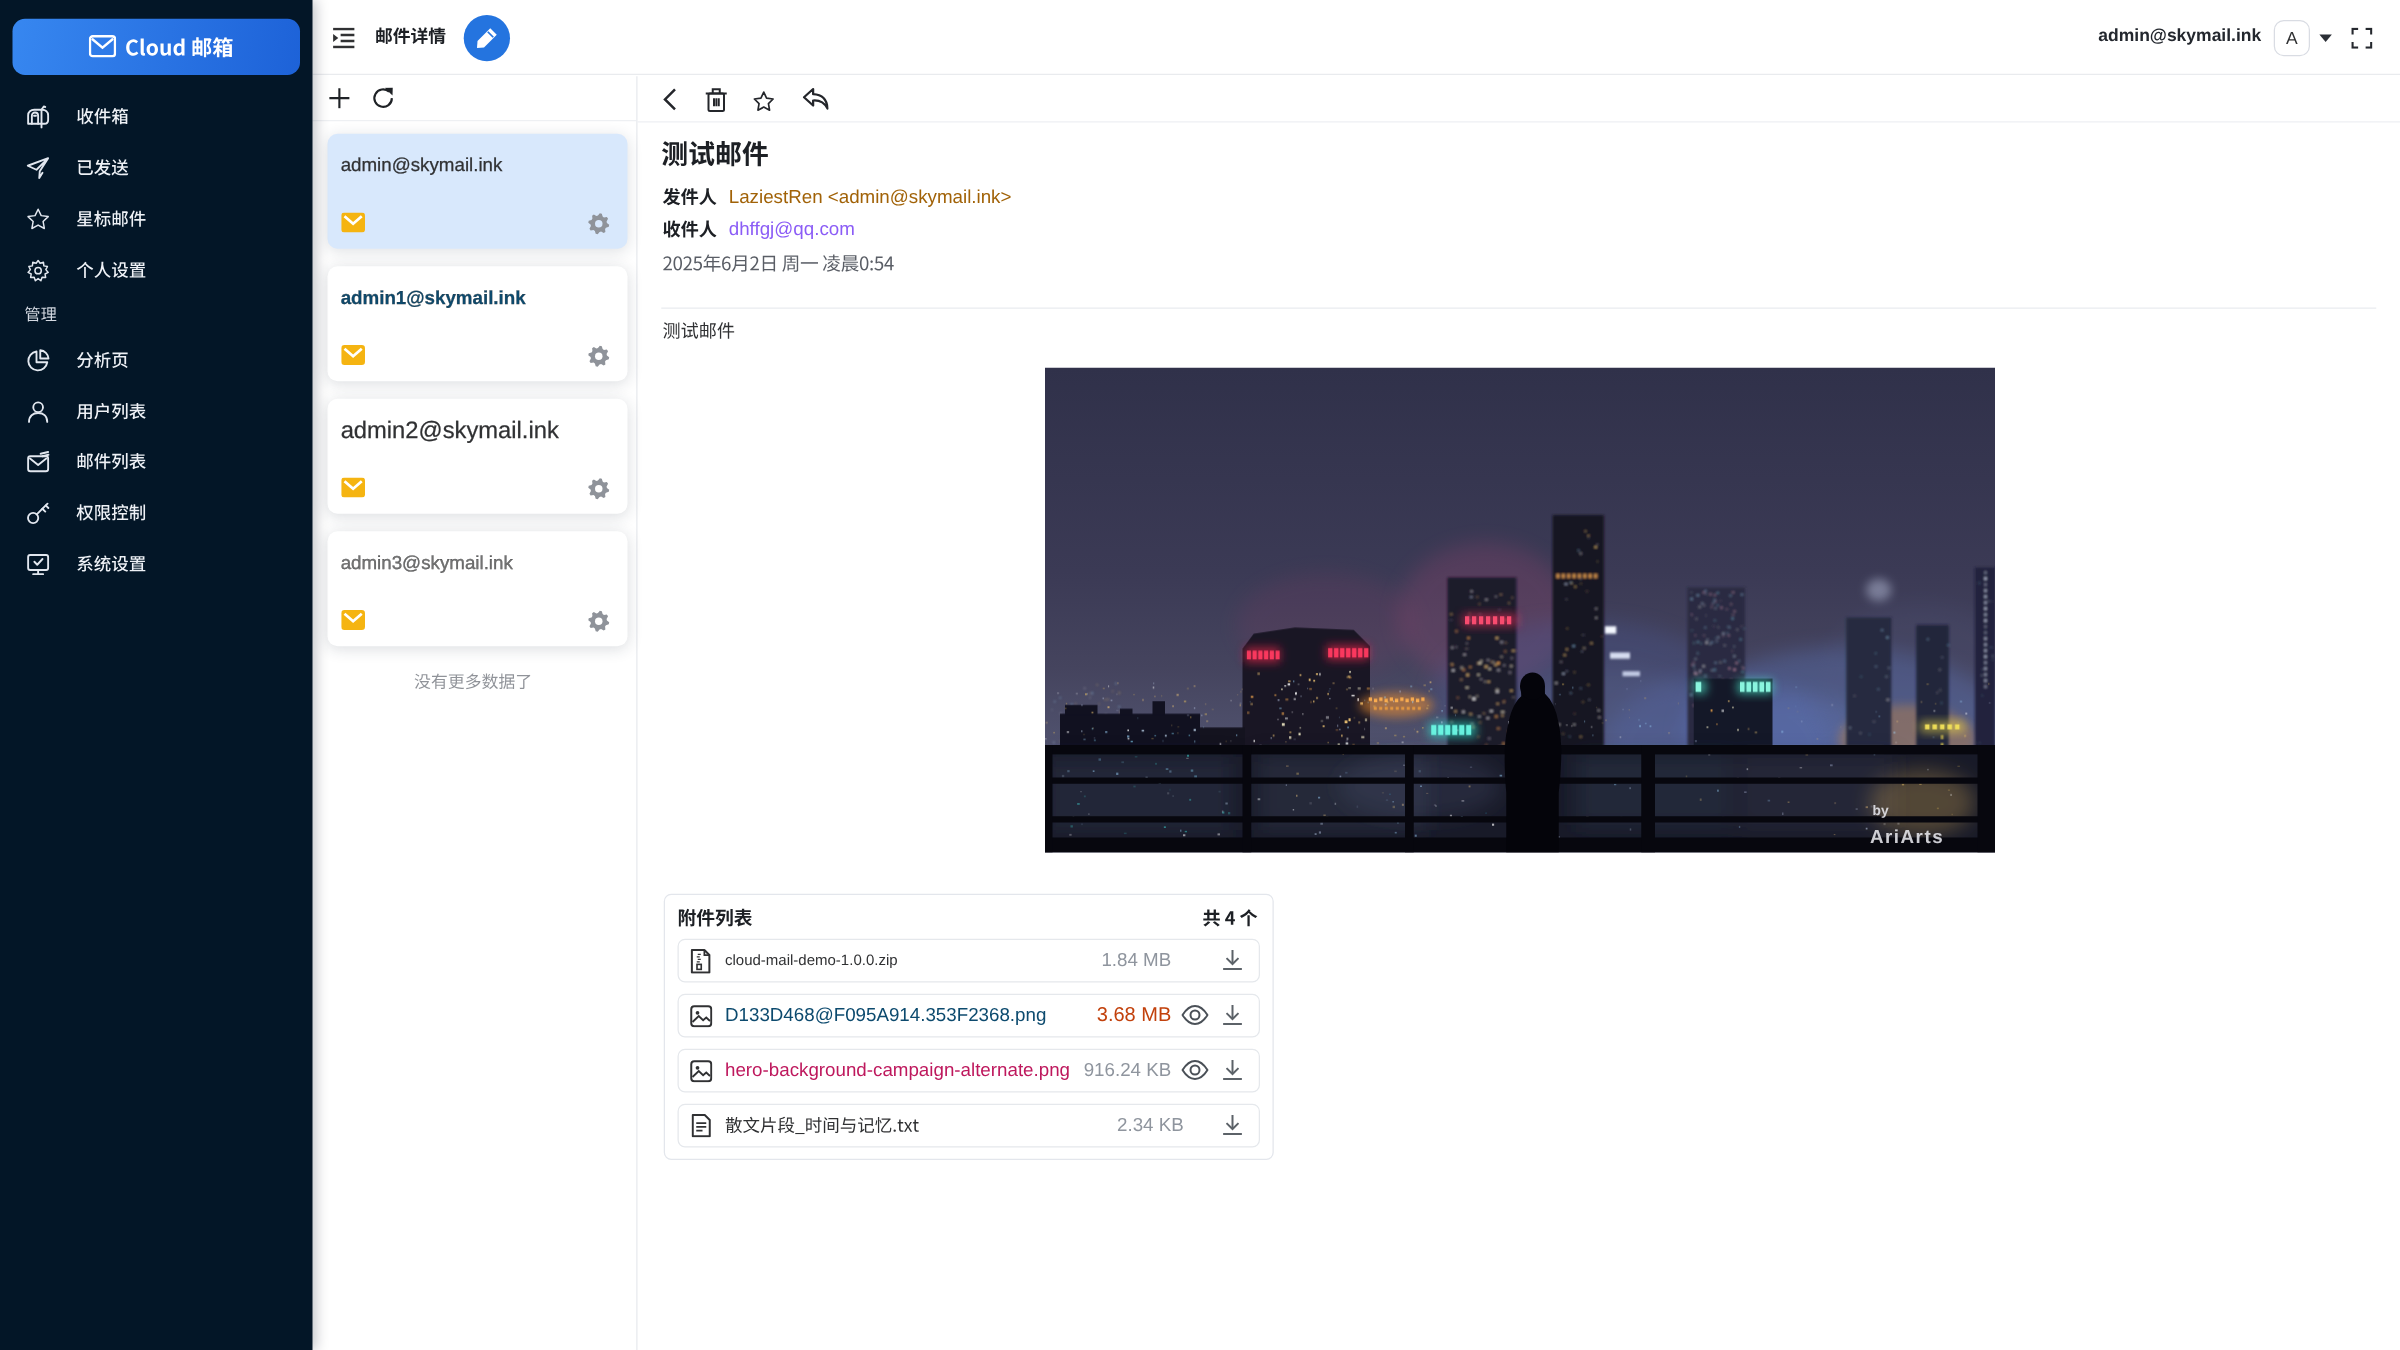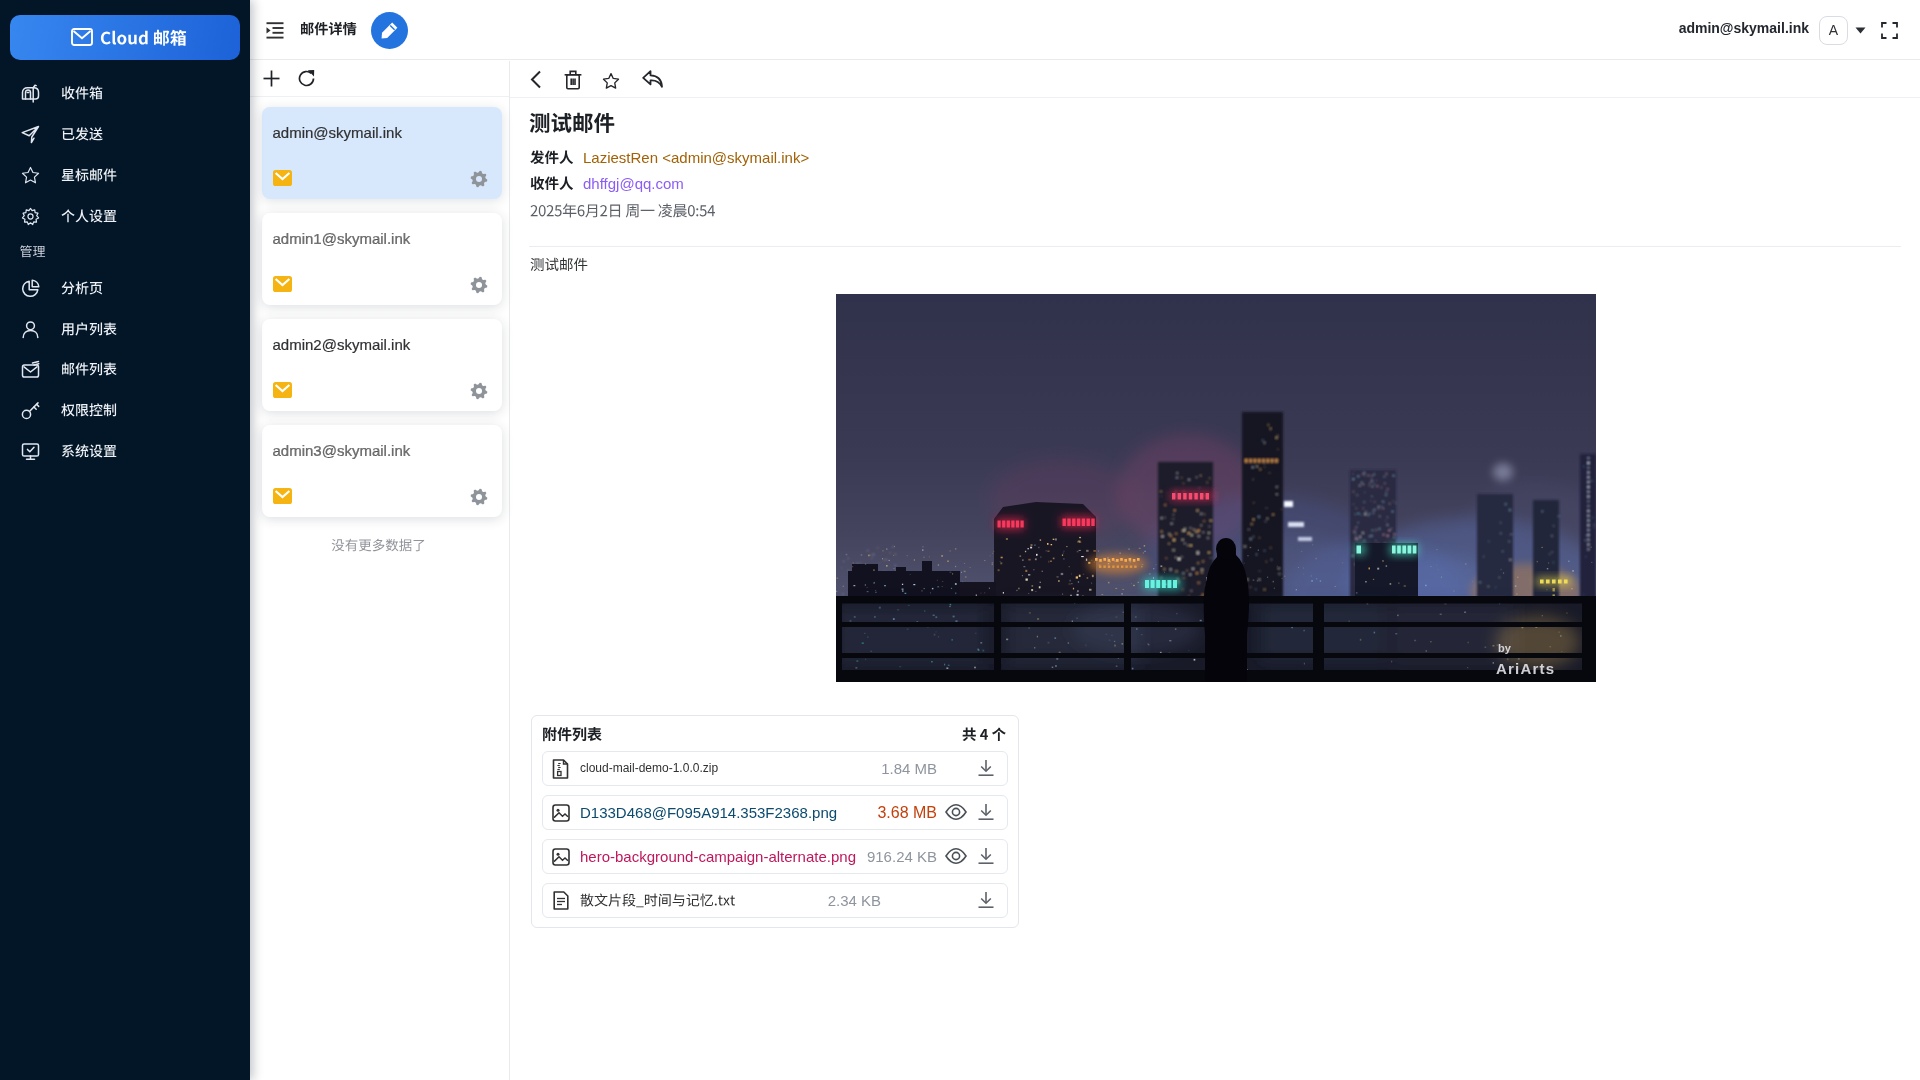--- a/index.html
+++ b/index.html
@@ -47,31 +47,31 @@
 <div class="abs" style="left:272.5px;top:125.2px;font-size:15px;font-weight:400;color:#303133;line-height:15px;-webkit-text-stroke:0.2px #303133">admin@skymail.ink</div>
 <svg class="abs" style="left:272.5px;top:170.0px" width="19" height="16" viewBox="0 0 19 16">
     <rect x="0" y="0" width="19" height="16" rx="2.6" fill="#f5b411"></rect>
     <polyline points="2.6,3 9.5,9 16.4,3" fill="none" stroke="#fff" stroke-width="2.2"></polyline>
   </svg>
 <svg class="abs" style="left:470px;top:169.5px" width="18" height="18" viewBox="0 0 18 18">
     <polygon points="9.84,0.64 11.45,0.97 12.10,3.23 13.17,3.94 15.50,3.68 16.42,5.05 15.27,7.11 15.52,8.37 17.36,9.84 17.03,11.45 14.77,12.10 14.06,13.17 14.32,15.50 12.95,16.42 10.89,15.27 9.63,15.52 8.16,17.36 6.55,17.03 5.90,14.77 4.83,14.06 2.50,14.32 1.58,12.95 2.73,10.89 2.48,9.63 0.64,8.16 0.97,6.55 3.23,5.90 3.94,4.83 3.68,2.50 5.05,1.58 7.11,2.73 8.37,2.48" fill="#8f939a"></polygon>
     <circle cx="9.0" cy="9.0" r="3.0" fill="#d8e8fc"></circle>
   </svg>
 <div class="abs" style="left:261.5px;top:213.0px;width:240px;height:92px;border-radius:8px;background:#fff;box-shadow:0 2px 12px rgba(31,45,61,0.16)"></div>
-<div class="abs" style="left:272.5px;top:231.2px;font-size:15px;font-weight:400;color:#737373;line-height:15px;-webkit-text-stroke:0.2px #303133">admin1@skymail.ink</div>
+<div class="abs" style="left:272.5px;top:231.2px;font-size:15px;font-weight:700;color:#0c4a6e;line-height:15px;-webkit-text-stroke:0.2px #303133">admin1@skymail.ink</div>
 <svg class="abs" style="left:272.5px;top:276.0px" width="19" height="16" viewBox="0 0 19 16">
     <rect x="0" y="0" width="19" height="16" rx="2.6" fill="#f5b411"></rect>
     <polyline points="2.6,3 9.5,9 16.4,3" fill="none" stroke="#fff" stroke-width="2.2"></polyline>
   </svg>
 <svg class="abs" style="left:470px;top:275.5px" width="18" height="18" viewBox="0 0 18 18">
     <polygon points="9.84,0.64 11.45,0.97 12.10,3.23 13.17,3.94 15.50,3.68 16.42,5.05 15.27,7.11 15.52,8.37 17.36,9.84 17.03,11.45 14.77,12.10 14.06,13.17 14.32,15.50 12.95,16.42 10.89,15.27 9.63,15.52 8.16,17.36 6.55,17.03 5.90,14.77 4.83,14.06 2.50,14.32 1.58,12.95 2.73,10.89 2.48,9.63 0.64,8.16 0.97,6.55 3.23,5.90 3.94,4.83 3.68,2.50 5.05,1.58 7.11,2.73 8.37,2.48" fill="#8f939a"></polygon>
     <circle cx="9.0" cy="9.0" r="3.0" fill="#fff"></circle>
   </svg>
 <div class="abs" style="left:261.5px;top:319.0px;width:240px;height:92px;border-radius:8px;background:#fff;box-shadow:0 2px 12px rgba(31,45,61,0.16)"></div>
-<div class="abs" style="left:272.5px;top:337.2px;font-size:15px;font-weight:400;color:#303133;line-height:15px;-webkit-text-stroke:0.2px #303133">admin2@skymail.ink</div>
+<div class="abs" style="left:272.5px;top:337.2px;font-size:19px;font-weight:400;color:#303133;line-height:15px;-webkit-text-stroke:0.2px #303133">admin2@skymail.ink</div>
 <svg class="abs" style="left:272.5px;top:382.0px" width="19" height="16" viewBox="0 0 19 16">
     <rect x="0" y="0" width="19" height="16" rx="2.6" fill="#f5b411"></rect>
     <polyline points="2.6,3 9.5,9 16.4,3" fill="none" stroke="#fff" stroke-width="2.2"></polyline>
   </svg>
 <svg class="abs" style="left:470px;top:381.5px" width="18" height="18" viewBox="0 0 18 18">
     <polygon points="9.84,0.64 11.45,0.97 12.10,3.23 13.17,3.94 15.50,3.68 16.42,5.05 15.27,7.11 15.52,8.37 17.36,9.84 17.03,11.45 14.77,12.10 14.06,13.17 14.32,15.50 12.95,16.42 10.89,15.27 9.63,15.52 8.16,17.36 6.55,17.03 5.90,14.77 4.83,14.06 2.50,14.32 1.58,12.95 2.73,10.89 2.48,9.63 0.64,8.16 0.97,6.55 3.23,5.90 3.94,4.83 3.68,2.50 5.05,1.58 7.11,2.73 8.37,2.48" fill="#8f939a"></polygon>
     <circle cx="9.0" cy="9.0" r="3.0" fill="#fff"></circle>
   </svg>
 <div class="abs" style="left:261.5px;top:425.0px;width:240px;height:92px;border-radius:8px;background:#fff;box-shadow:0 2px 12px rgba(31,45,61,0.16)"></div>
 <div class="abs" style="left:272.5px;top:443.2px;font-size:15px;font-weight:400;color:#737373;line-height:15px;-webkit-text-stroke:0.2px #303133">admin3@skymail.ink</div>
@@ -1114,21 +1114,21 @@
   </svg>
 <div class="abs" style="left:542px;top:883px;width:466px;height:35px;border:1px solid #e5e8ec;border-radius:6px;background:#fff"></div>
 <svg class="abs" style="left:553px;top:891px" width="16" height="19" viewBox="0 0 16 19">
     <path d="M1.2,1 L10.8,1 L14.8,5 L14.8,18 L1.2,18 Z" fill="none" stroke="#303133" stroke-width="1.6" stroke-linejoin="round"></path>
     <g stroke="#303133" stroke-width="1.3">
       <line x1="4" y1="7.5" x2="12" y2="7.5"></line>
       <line x1="4" y1="10.5" x2="12" y2="10.5"></line>
       <line x1="4" y1="13.5" x2="9" y2="13.5"></line>
     </g>
   </svg>
-<div class="abs" style="right:1039px;top:893.3px;font-size:15px;color:#8f959e;line-height:15px">2.34 KB</div>
+<div class="abs" style="right:973px;top:893.3px;font-size:15px;color:#8f959e;line-height:15px">2.34 KB</div>
 <svg class="abs" style="left:977px;top:891px" width="18" height="18" viewBox="0 0 18 18">
     <g stroke="#5c6268" stroke-width="1.6" fill="none">
       <line x1="9" y1="1" x2="9" y2="11.5"></line>
       <polyline points="4.2,7.5 9,12.2 13.8,7.5"></polyline>
       <line x1="1.5" y1="16.2" x2="16.5" y2="16.2"></line>
     </g>
   </svg>
 <div class="abs" style="left:0;top:0;width:250px;height:1080px;background:#031627;box-shadow:3px 0 10px rgba(2,15,30,0.25)"></div>
 <div class="abs" style="left:10px;top:14.5px;width:230px;height:45px;border-radius:10px;background:linear-gradient(100deg,#3787f0 0%,#1d62d8 100%)"></div>
 <svg class="abs" style="left:71px;top:28px" width="22" height="18" viewBox="0 0 22 18">

